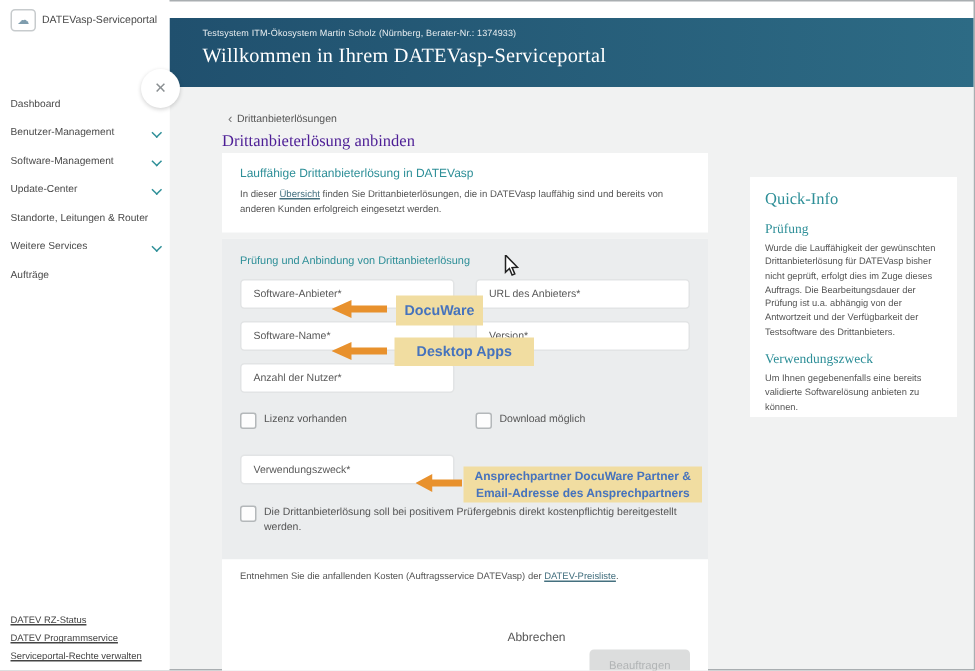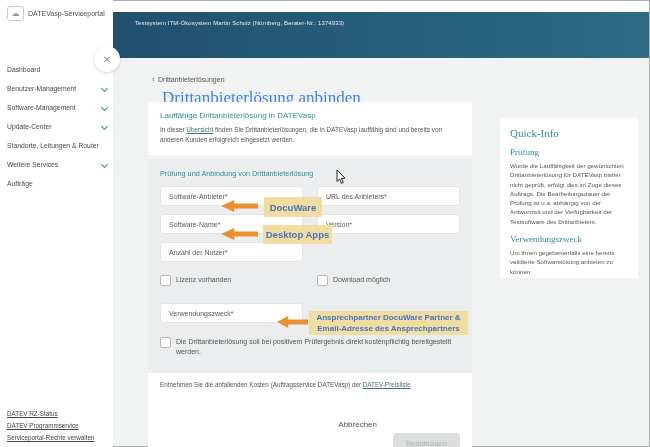--- a/index.html
+++ b/index.html
@@ -27,22 +27,22 @@
     padding:8px 0 0 22px;z-index:1;}
   .topbar .ctx{font-size:6px;opacity:.9;letter-spacing:.1px;}
   .topbar .big{font-family:"Liberation Serif",serif;font-size:13.5px;margin-top:3px;letter-spacing:.2px;}
   .close-btn{position:absolute;left:94px;top:46px;width:26px;height:26px;border-radius:50%;
     background:#fff;box-shadow:0 1px 3px rgba(0,0,0,.18);z-index:3;
     display:flex;align-items:center;justify-content:center;font-size:10px;color:#8a8f92;cursor:pointer;}
   
   .content-bg{position:absolute;left:113px;top:58px;right:1px;bottom:1px;background:#f1f2f2;}
   .breadcrumb{position:absolute;left:152px;top:76px;font-size:7px;color:#555;display:flex;align-items:center;gap:3px;cursor:pointer;}
   .breadcrumb .back{font-size:9px;color:#777;line-height:7px;}
-  .page-title{position:absolute;left:162px;top:88px;font-family:"Liberation Serif",serif;
-    font-size:17px;color:#3b82f6;}
+  .page-title{position:absolute;left:148px;top:88px;font-family:"Liberation Serif",serif;
+    font-size:11px;color:#4c1d95;}
   .main-card{position:absolute;left:148px;top:102px;width:324px;}
   .info-section{background:#fff;padding:9px 12px 10px;margin-bottom:4px;}
   .info-title{color:#2e8f98;font-size:8px;margin-bottom:5px;}
   .info-text{font-size:6.4px;color:#555;line-height:1.55;}
   .info-text a,.cost-note a{color:#44707f;text-decoration:underline;}
   .form-wrap{background:#fff;}
   .form-section{background:#ebedee;padding:10px 12px 15px;box-sizing:border-box;}
   .form-title{color:#2e8f98;font-size:7.3px;}
   .frow{display:flex;gap:14px;margin-top:8px;}
   .inputbox{height:20px;background:#fff;border:1px solid #e2e4e5;border-radius:3px;
@@ -63,21 +63,21 @@
   
   .quick-info{position:absolute;left:500px;top:118px;width:138px;background:#fff;
     box-sizing:border-box;padding:9px 10px 2px;}
   .qi-title{font-family:"Liberation Serif",serif;font-size:11px;color:#2e8f98;}
   .qi-head{font-family:"Liberation Serif",serif;font-size:9px;color:#2e8f98;margin-top:8px;}
   .qi-text{font-size:6.2px;color:#555;line-height:1.5;margin-top:4px;}
   
   .hl{position:absolute;background:#f1dda1;color:#4673bd;font-weight:bold;z-index:5;
     display:flex;flex-direction:column;align-items:center;justify-content:center;text-align:center;}
   .hl1{left:264px;top:197px;width:58px;height:20px;font-size:9.5px;}
-  .hl2{left:263px;top:225px;width:69px;height:19px;font-size:9.5px;}
+  .hl2{left:263px;top:225px;width:93px;height:19px;font-size:9.5px;}
   .hl3{left:309px;top:311px;width:159px;height:24px;font-size:8px;line-height:11px;}
   .arr{position:absolute;background:#e8912d;z-index:6;
     clip-path:polygon(0 50%,36% 0,36% 30%,100% 30%,100% 70%,36% 70%,36% 100%);}
   .arr1{left:221px;top:200px;width:37px;height:12px;}
   .arr2{left:221px;top:228px;width:37px;height:12px;}
   .arr3{left:277px;top:316px;width:31px;height:12px;}
   .cursor{position:absolute;left:336px;top:170px;z-index:7;}
 </style>
 </head>
 <body>
@@ -116,20 +116,21 @@
   </div>
   <div class="side-footer">
     <a>DATEV RZ-Status</a>
     <a>DATEV Programmservice</a>
     <a>Serviceportal-Rechte verwalten</a>
   </div>
 </div>
 
 <div class="topbar">
   <div class="ctx">Testsystem ITM-Ökosystem Martin Scholz (Nürnberg, Berater-Nr.: 1374933)</div>
+  <div class="big">Willkommen in Ihrem DATEVasp-Serviceportal</div>
 </div>
 <div class="close-btn">
   <span>✕</span>
 </div>
 
 <div class="content-bg"></div>
 
 <div class="breadcrumb">
   <span class="back">‹</span>
   <span>Drittanbieterlösungen</span>

